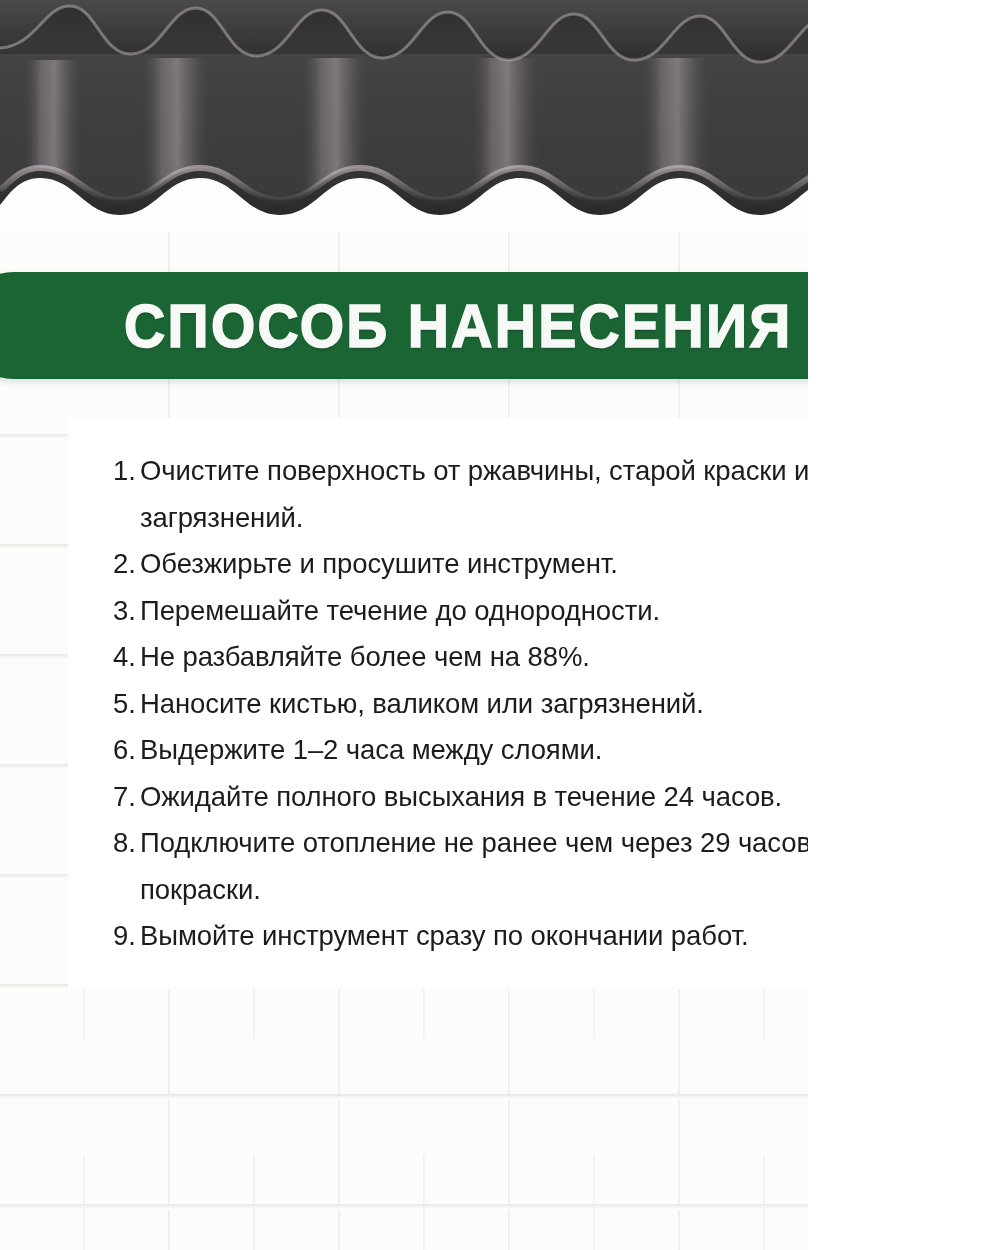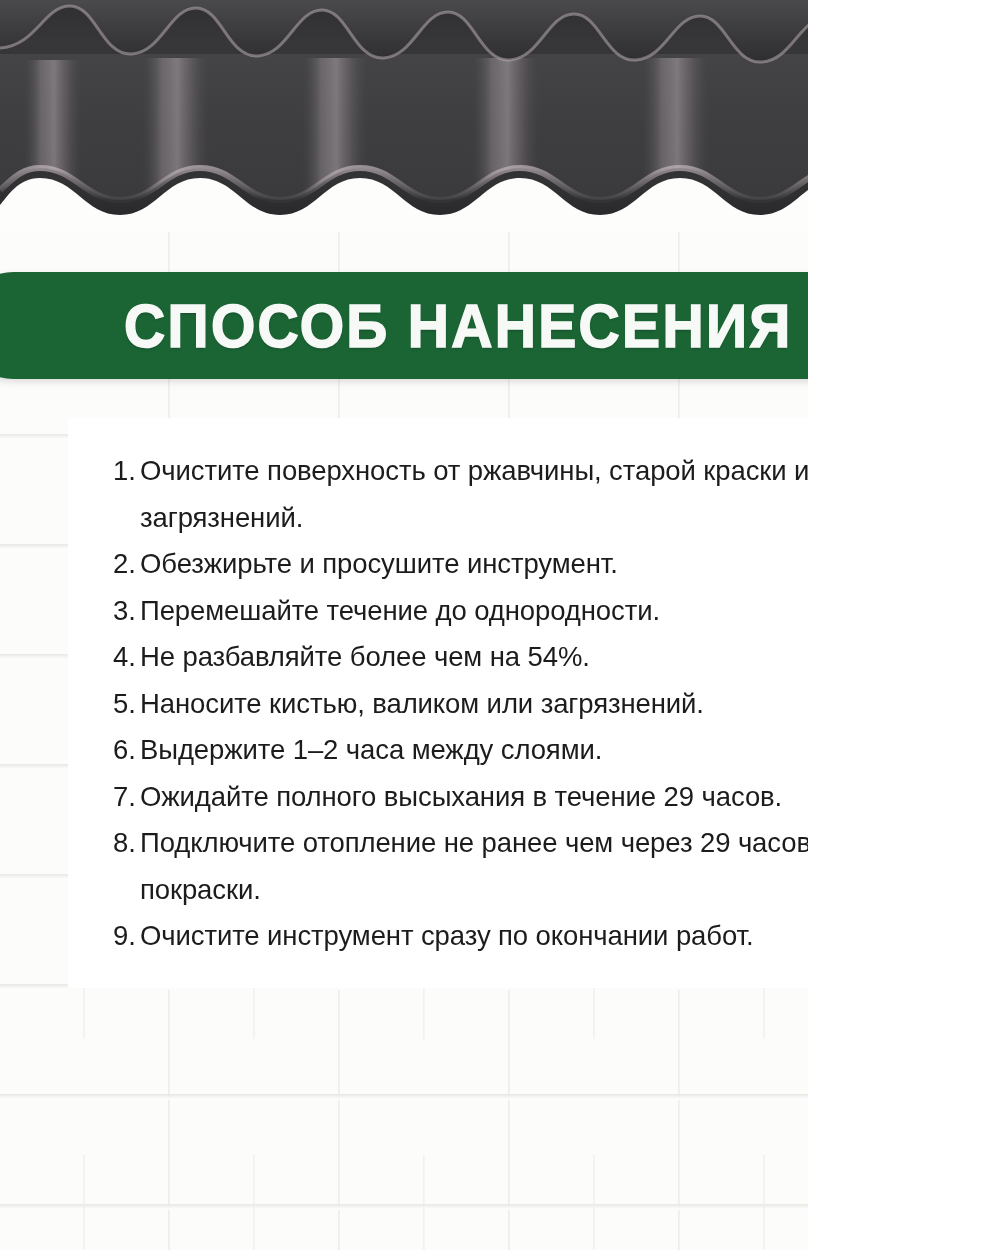--- a/index.html
+++ b/index.html
@@ -307,37 +307,37 @@
     <div class="step">
       <span class="step-num">2.</span>
       <span class="step-text">Обезжирьте и просушите инструмент.</span>
     </div>
     <div class="step">
       <span class="step-num">3.</span>
       <span class="step-text">Перемешайте течение до однородности.</span>
     </div>
     <div class="step">
       <span class="step-num">4.</span>
-      <span class="step-text">Не разбавляйте более чем на 54%.</span>
+      <span class="step-text">Не разбавляйте более чем на 88%.</span>
     </div>
     <div class="step">
       <span class="step-num">5.</span>
       <span class="step-text">Наносите кистью, валиком или загрязнений.</span>
     </div>
     <div class="step">
       <span class="step-num">6.</span>
       <span class="step-text">Выдержите 1–2 часа между слоями.</span>
     </div>
     <div class="step">
       <span class="step-num">7.</span>
-      <span class="step-text">Ожидайте полного высыхания в течение 29 часов.</span>
+      <span class="step-text">Ожидайте полного высыхания в течение 24 часов.</span>
     </div>
     <div class="step">
       <span class="step-num">8.</span>
       <span class="step-text">Подключите отопление не ранее чем через 29 часов после покраски.</span>
     </div>
     <div class="step">
       <span class="step-num">9.</span>
-      <span class="step-text">Очистите инструмент сразу по окончании работ.</span>
+      <span class="step-text">Вымойте инструмент сразу по окончании работ.</span>
     </div>
   </div>
 
 </div>
 
 </body></html>

